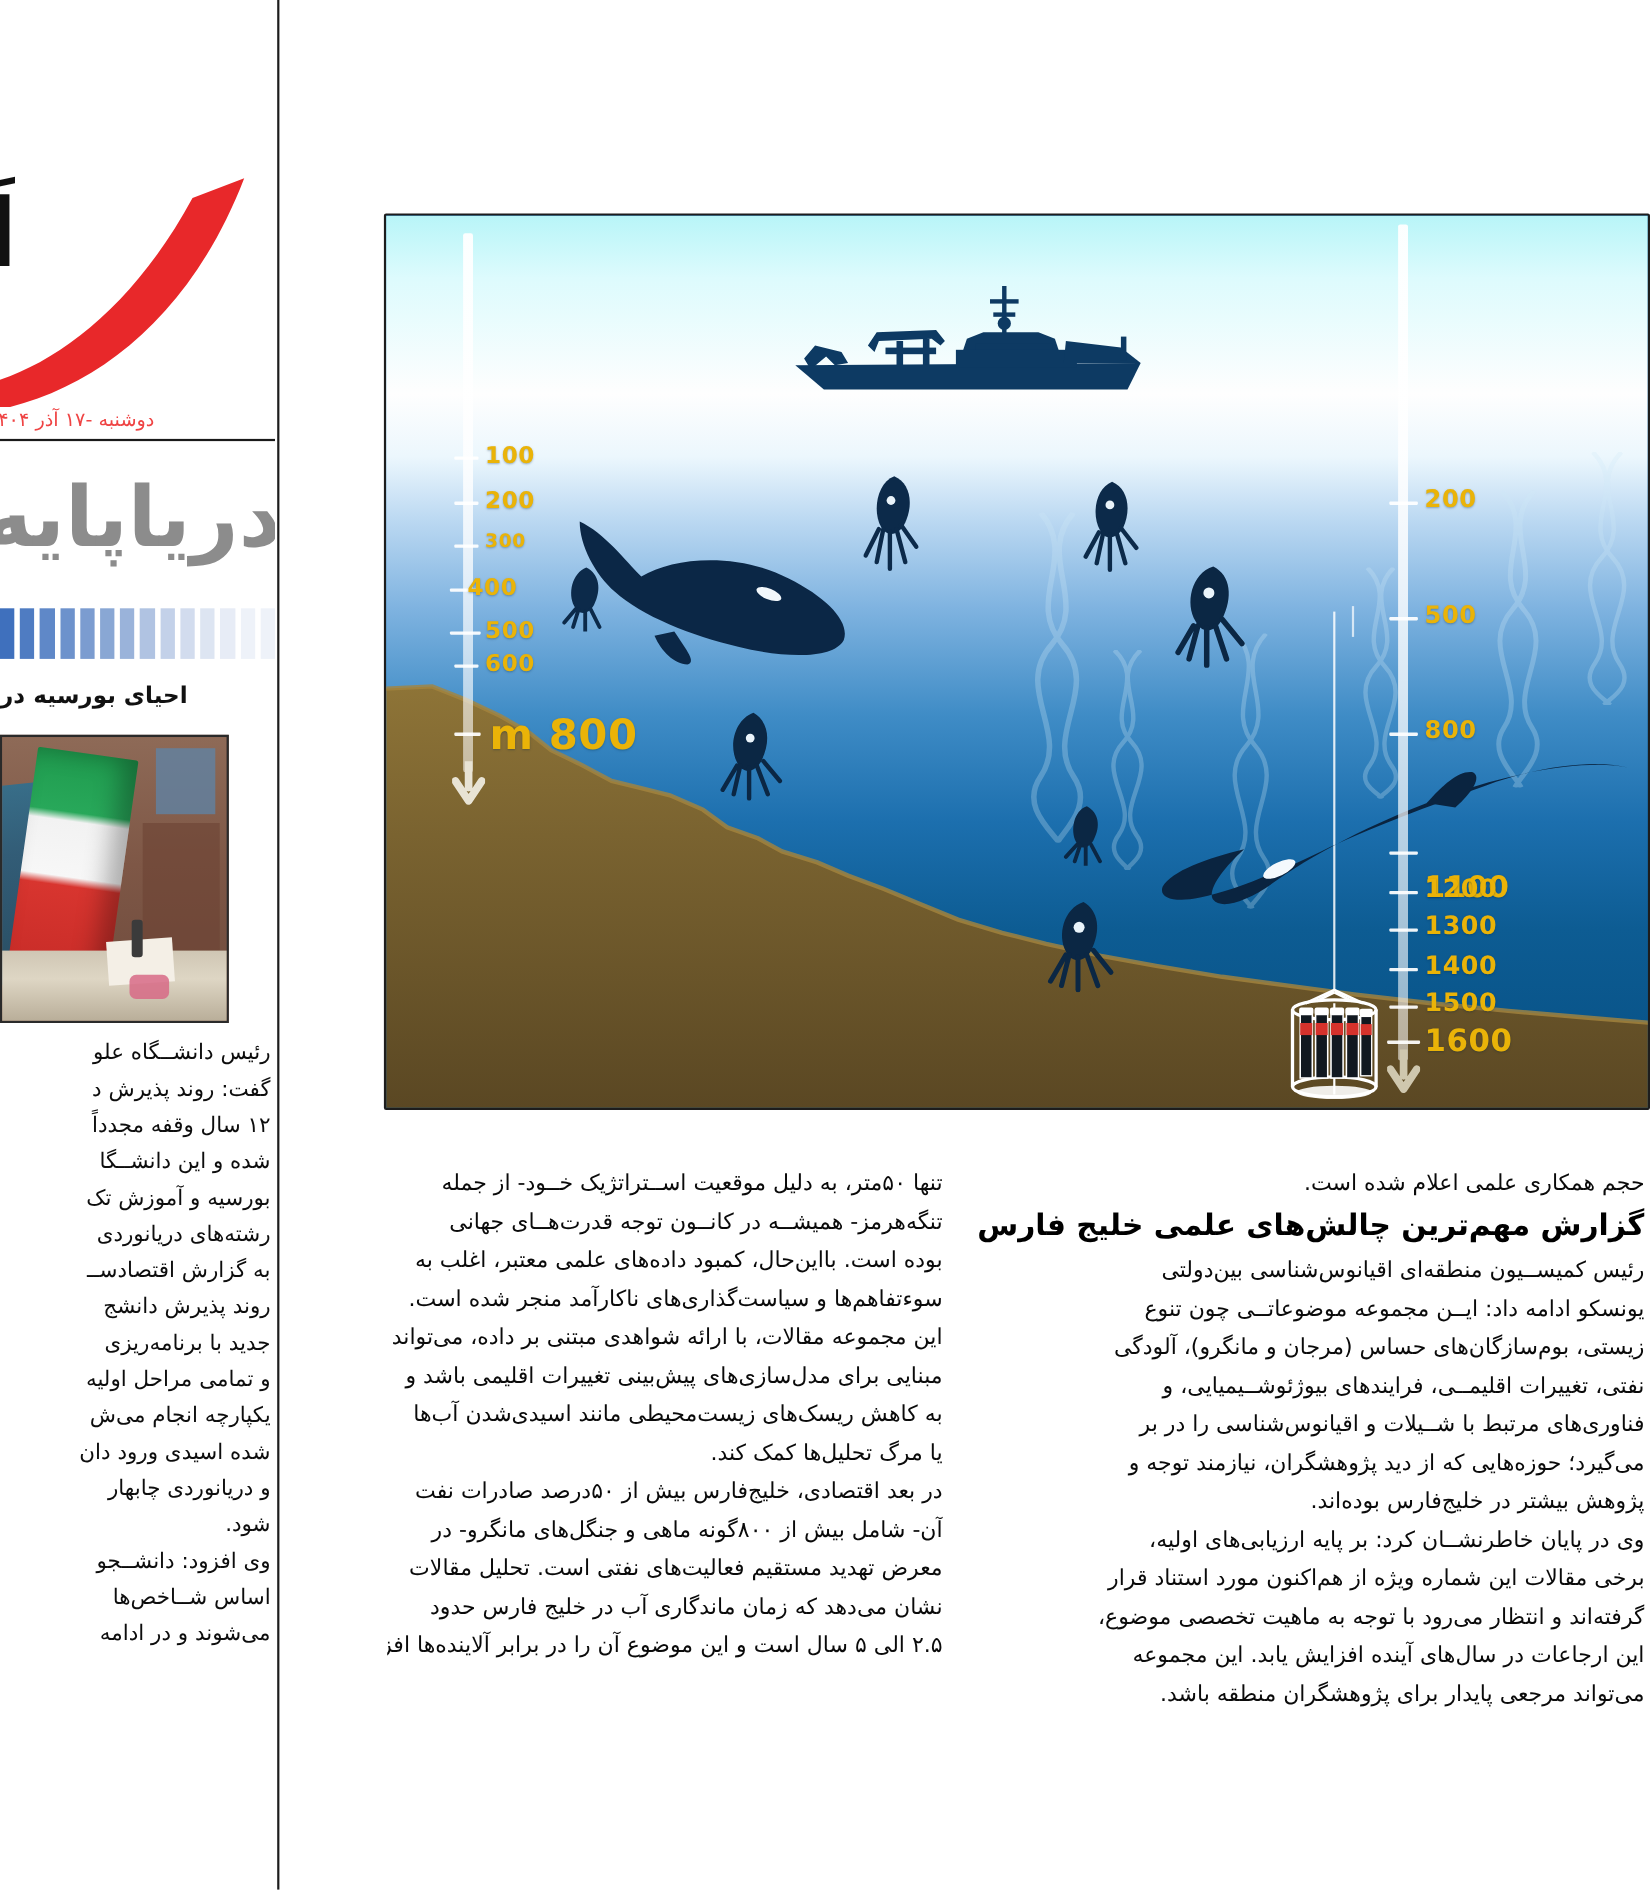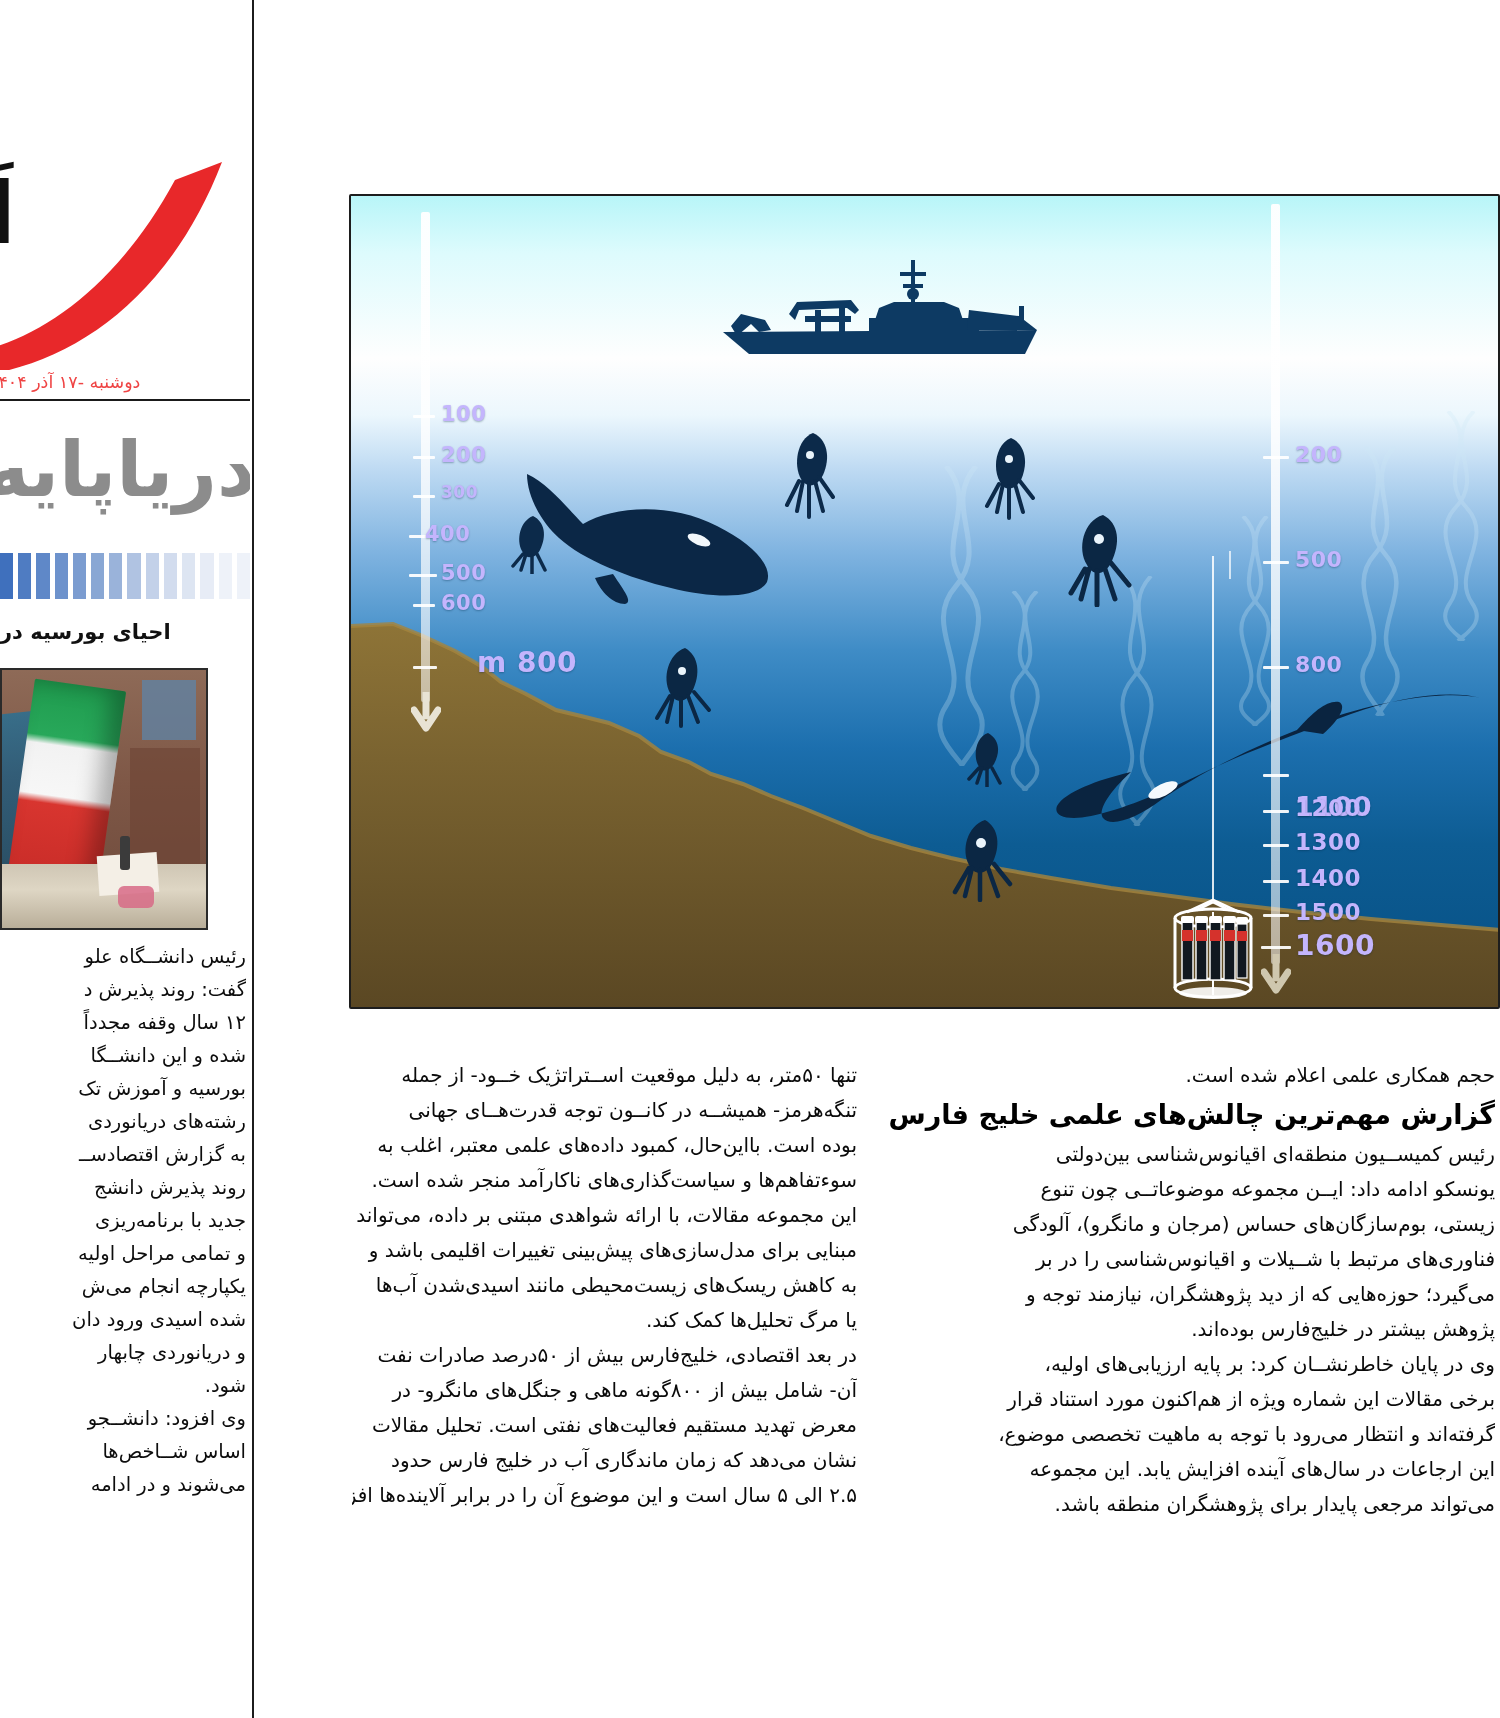--- a/index.html
+++ b/index.html
@@ -153,21 +153,21 @@
   
   .scale-bar{
     position:absolute;width:9px;
     background:linear-gradient(180deg,rgba(255,255,255,.95) 0%,rgba(255,255,255,.78) 55%,rgba(255,255,255,.55) 100%);
     border-radius:2px;
   }
   .scale-tick{
     position:absolute;height:3px;background:rgba(255,255,255,.93);border-radius:1px;
   }
   .scale-label{
-    position:absolute;color:#c4b5fd;font-weight:700;
+    position:absolute;color:#eab308;font-weight:700;
     font-family:"DejaVu Sans","Liberation Sans",sans-serif;
     letter-spacing:.5px;text-shadow:0 1px 2px rgba(0,40,70,.35);
     white-space:nowrap;
   }
   .scale-arrow{position:absolute;}
 
   
   .sil{position:absolute;}
   .sil svg{display:block;}
 
@@ -505,21 +505,21 @@
     <div class="scale-tick" style="left:58px;top:378px;width:28px;"></div>
     <div class="scale-tick" style="left:62px;top:408px;width:22px;"></div>
     <div class="scale-tick" style="left:62px;top:470px;width:24px;"></div>
 
     <div class="scale-label" style="left:90px;top:206px;font-size:21px;">100</div>
     <div class="scale-label" style="left:90px;top:247px;font-size:21px;">200</div>
     <div class="scale-label" style="left:90px;top:286px;font-size:17px;">300</div>
     <div class="scale-label" style="left:74px;top:326px;font-size:21px;">400</div>
     <div class="scale-label" style="left:90px;top:365px;font-size:21px;">500</div>
     <div class="scale-label" style="left:90px;top:395px;font-size:21px;">600</div>
-    <div class="scale-label" style="left:94px;top:450px;font-size:28px;margin-left:32px;">800 m</div>
+    <div class="scale-label" style="left:94px;top:450px;font-size:38px;">800 m</div>
 
     <div class="scale-bar" style="left:920px;top:8px;height:760px;"></div>
     <svg class="scale-arrow" style="left:910px;top:758px;" width="30" height="42">
       <path d="M15 0 L15 24 M3 18 L15 36 L27 18" stroke="#cfc7ae" stroke-width="7" fill="none" stroke-linecap="round" stroke-linejoin="round"></path>
     </svg>
 
     <div class="scale-tick" style="left:912px;top:260px;width:26px;"></div>
     <div class="scale-tick" style="left:912px;top:365px;width:26px;"></div>
     <div class="scale-tick" style="left:912px;top:470px;width:26px;"></div>
     <div class="scale-tick" style="left:912px;top:578px;width:26px;"></div>
@@ -555,20 +555,21 @@
       <span class="ln">معرض تهدید مستقیم فعالیت‌های نفتی است. تحلیل مقالات</span>
       <span class="ln">نشان می‌دهد که زمان ماندگاری آب در خلیج فارس حدود</span>
       <span class="ln">۲.۵ الی ۵ سال است و این موضوع آن را در برابر آلاینده‌ها افزایش</span>
     </div>
   <div class="article-col" id="col-right">
       <span class="ln">حجم همکاری علمی اعلام شده است.</span>
       <span class="sec-head">گزارش مهم‌ترین چالش‌های علمی خلیج فارس</span>
       <span class="ln">رئیس کمیســیون منطقه‌ای اقیانوس‌شناسی بین‌دولتی</span>
       <span class="ln">یونسکو ادامه داد: ایــن مجموعه موضوعاتــی چون تنوع</span>
       <span class="ln">زیستی، بوم‌سازگان‌های حساس (مرجان و مانگرو)، آلودگی</span>
+      <span class="ln">نفتی، تغییرات اقلیمــی، فرایندهای بیوژئوشــیمیایی، و</span>
       <span class="ln">فناوری‌های مرتبط با شــیلات و اقیانوس‌شناسی را در بر</span>
       <span class="ln">می‌گیرد؛ حوزه‌هایی که از دید پژوهشگران، نیازمند توجه و</span>
       <span class="ln">پژوهش بیشتر در خلیج‌فارس بوده‌اند.</span>
       <span class="ln">وی در پایان خاطرنشــان کرد: بر پایه ارزیابی‌های اولیه،</span>
       <span class="ln">برخی مقالات این شماره ویژه از هم‌اکنون مورد استناد قرار</span>
       <span class="ln">گرفته‌اند و انتظار می‌رود با توجه به ماهیت تخصصی موضوع،</span>
       <span class="ln">این ارجاعات در سال‌های آینده افزایش یابد. این مجموعه</span>
       <span class="ln">می‌تواند مرجعی پایدار برای پژوهشگران منطقه باشد.</span>
     </div>
 

